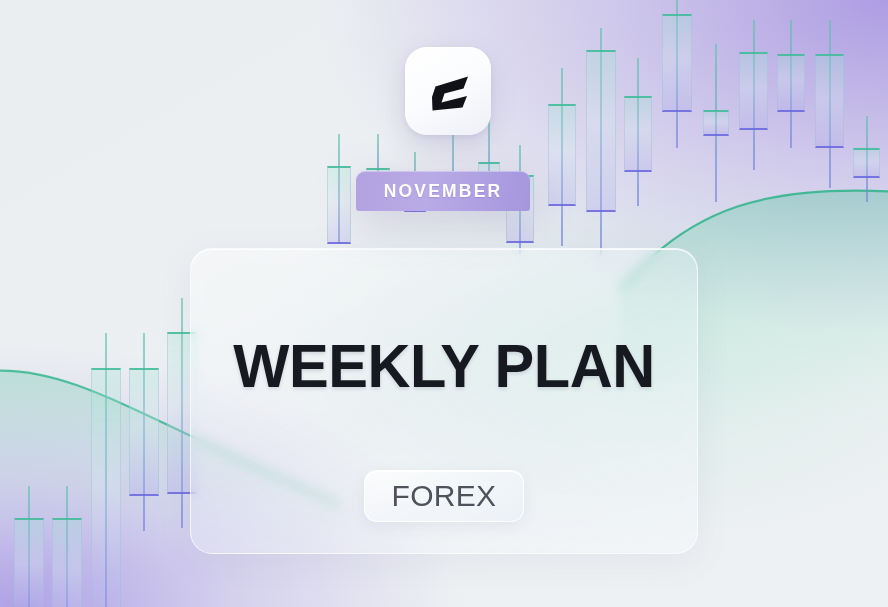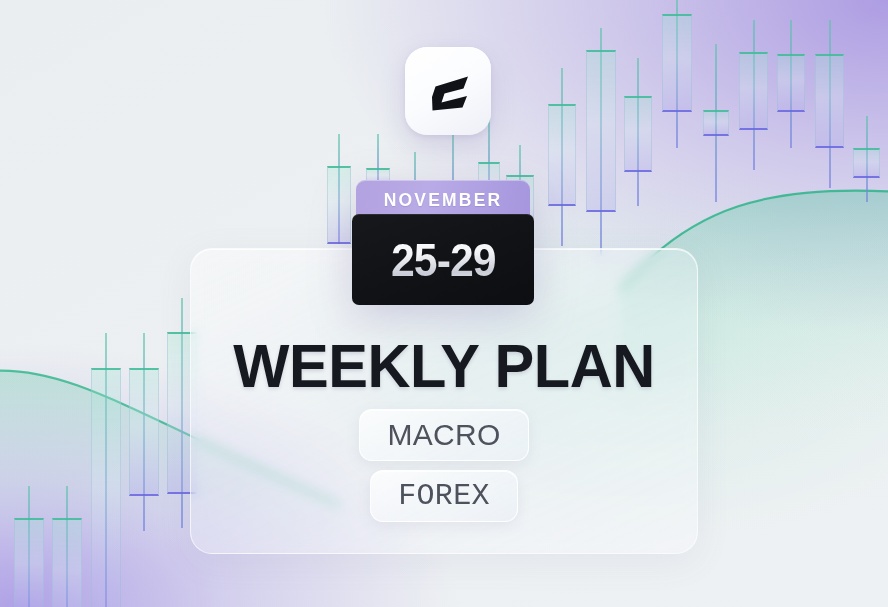--- a/index.html
+++ b/index.html
@@ -46,21 +46,21 @@
     position:absolute; left:405px; top:47px; width:86px; height:88px;
     border-radius:22px;
     background:linear-gradient(150deg, #ffffff 0%, #fbfcfe 48%, #eef0f7 100%);
     box-shadow:0 10px 26px rgba(120,110,170,0.20), 0 2px 5px rgba(120,110,170,0.12),
                inset 0 1px 0 rgba(255,255,255,0.95);
     display:flex; align-items:center; justify-content:center;
   }
 
   
   #calendar-card {
-    position:absolute; left:352px; top:180px; width:182px; height:125px;
+    position:absolute; left:352px; top:171px; width:182px; height:125px;
     border-radius:16px;
     filter:drop-shadow(0 12px 22px rgba(90,75,150,0.22));
   }
   #calendar-header {
     position:absolute; left:4px; top:0; width:174px; height:40px;
     border-radius:9px 9px 3px 3px;
     background:linear-gradient(100deg, #b2a2e0 0%, #b9abe6 40%, #a596de 100%);
     display:flex; align-items:center; justify-content:center;
     box-shadow:inset 0 1px 0 rgba(255,255,255,0.35);
   }
@@ -106,21 +106,21 @@
     text-shadow:0 2px 4px rgba(80,80,120,0.18);
     font-family:"Liberation Sans", sans-serif;
   }
 
   
   .pill-row {
     position:absolute; left:190px; width:508px;
     display:flex; justify-content:center; gap:15px;
   }
   #pill-row-1 { top:409px; }
-  #pill-row-2 { top:470px;font-family:Liberation Mono, monospace; }
+  #pill-row-2 { top:470px; }
   .pill {
     height:52px;
     display:flex; align-items:center; justify-content:center;
     padding:0 27px;
     border-radius:13px;
     background:linear-gradient(155deg, rgba(255,255,255,0.78) 0%, rgba(246,249,252,0.58) 50%, rgba(234,240,246,0.62) 100%);
     border:1px solid rgba(255,255,255,0.85);
     box-shadow:0 4px 14px rgba(105,105,150,0.10), inset 0 1px 0 rgba(255,255,255,0.95);
     font-size:30px; color:#4d525c;
     letter-spacing:0.3px;
@@ -244,28 +244,24 @@
   <div id="logo-tile">
     <svg width="52" height="52" viewBox="0 0 52 52">
       <path d="M13.5 21.5 L46 11.5 L41.5 23.5 L22.5 28.5 L19.5 37.5 L45 31 L40.5 42.5 L10.5 45.5 L10 32 Z" fill="#111217"></path>
     </svg>
   </div>
 
   <div id="calendar-card">
     <div id="calendar-header">
       <span id="calendar-month">NOVEMBER</span>
     </div>
-    <div id="calendar-body">
-      <span id="calendar-days">25-29</span>
-    </div>
   </div>
 
   <div id="headline">WEEKLY PLAN</div>
 
   <div class="pill-row" id="pill-row-1">
-    <div class="pill">MACRO</div>
   </div>
 
   <div class="pill-row" id="pill-row-2">
     <div class="pill">FOREX</div>
   </div>
 
 </div>
 
 </body></html>

